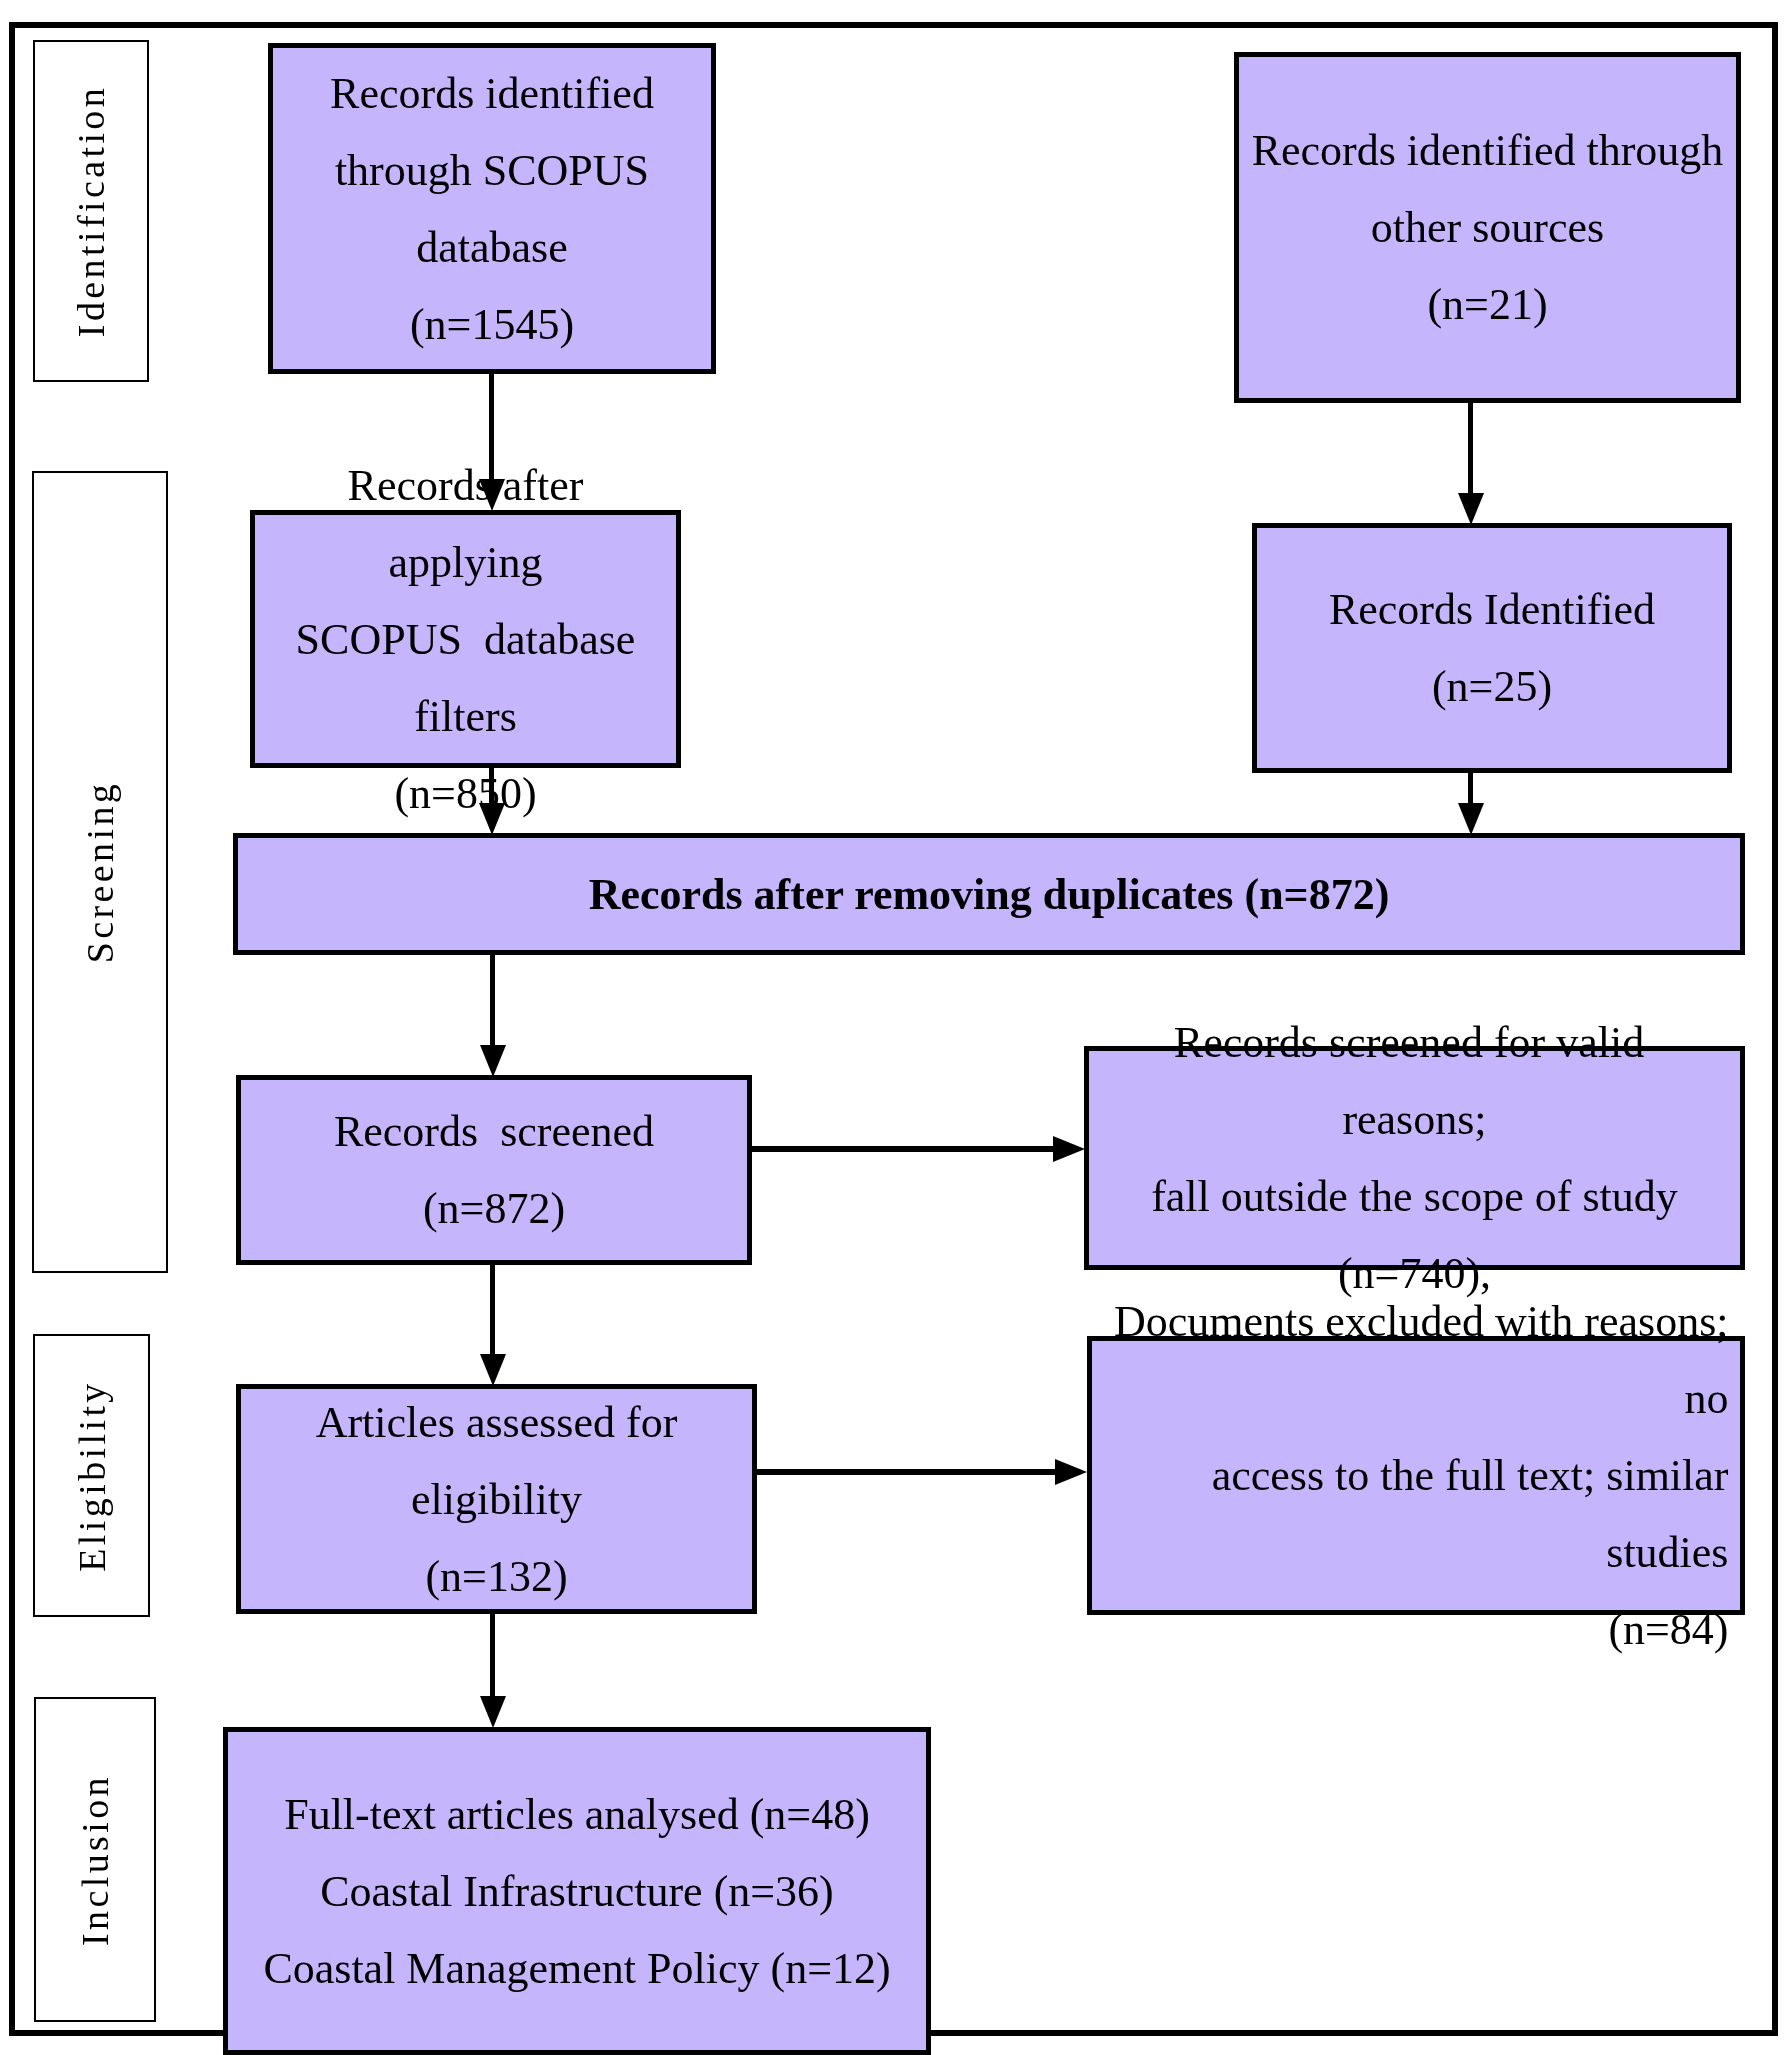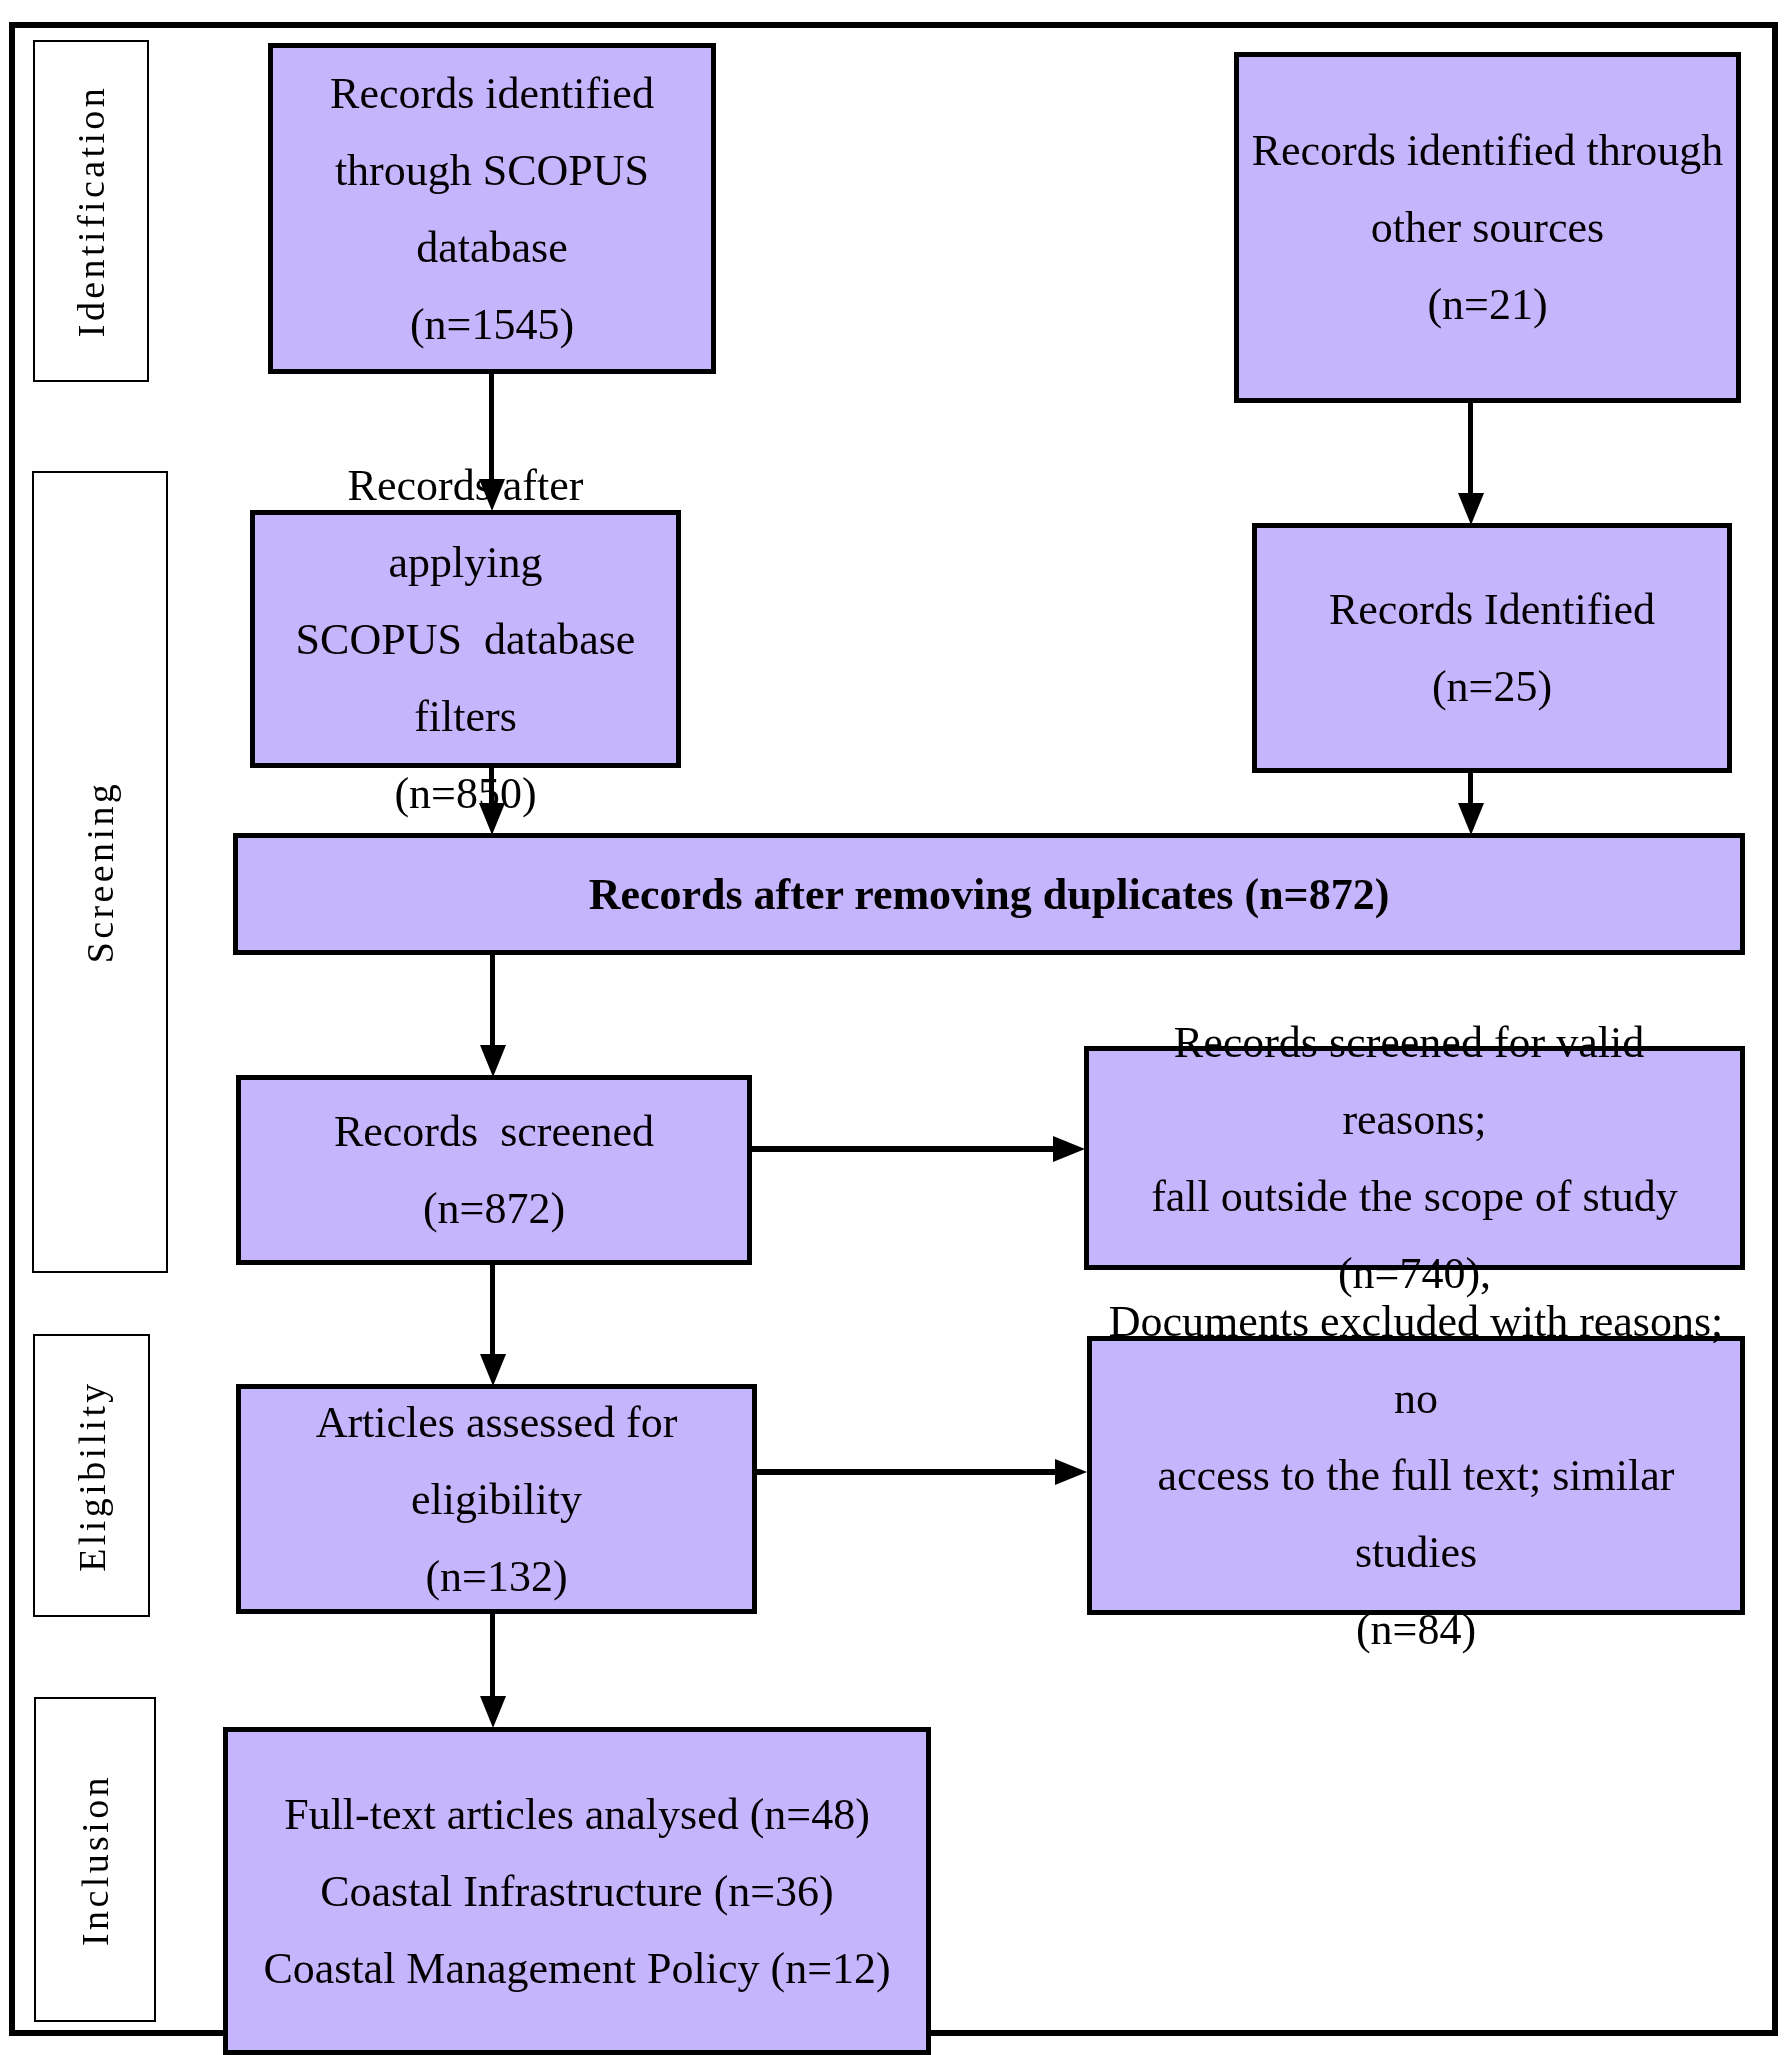--- a/index.html
+++ b/index.html
@@ -103,21 +103,21 @@
 
   <div class="fbox" style="left:236px; top:1075px; width:516px; height:190px;">Records&nbsp; screened
 (n=872)</div>
   <div class="fbox" style="left:1084px; top:1026px; width:661px; height:224px;margin-top:20px;">Records screened for valid&nbsp; reasons;
 fall outside the scope of study
 (n=740),</div>
 
   <div class="fbox" style="left:236px; top:1384px; width:521px; height:230px;">Articles assessed for
 eligibility
 (n=132)</div>
-  <div class="fbox" style="left:1087px; top:1336px; width:658px; height:279px;">Documents excluded with reasons; no
+  <div class="fbox" style="left:1087px; top:1336px; width:658px; height:279px;text-align:right;">Documents excluded with reasons; no
 access to the full text; similar studies
 (n=84)</div>
 
   <div class="fbox" style="left:223px; top:1727px; width:708px; height:328px;">Full-text articles analysed (n=48)
 Coastal Infrastructure (n=36)
 Coastal Management Policy (n=12)</div>
 
   <div class="varrow" style="left:478px; top:373px; width:27.6px; height:138px;">
     <div class="shaft"></div>
     <div class="head"></div>

